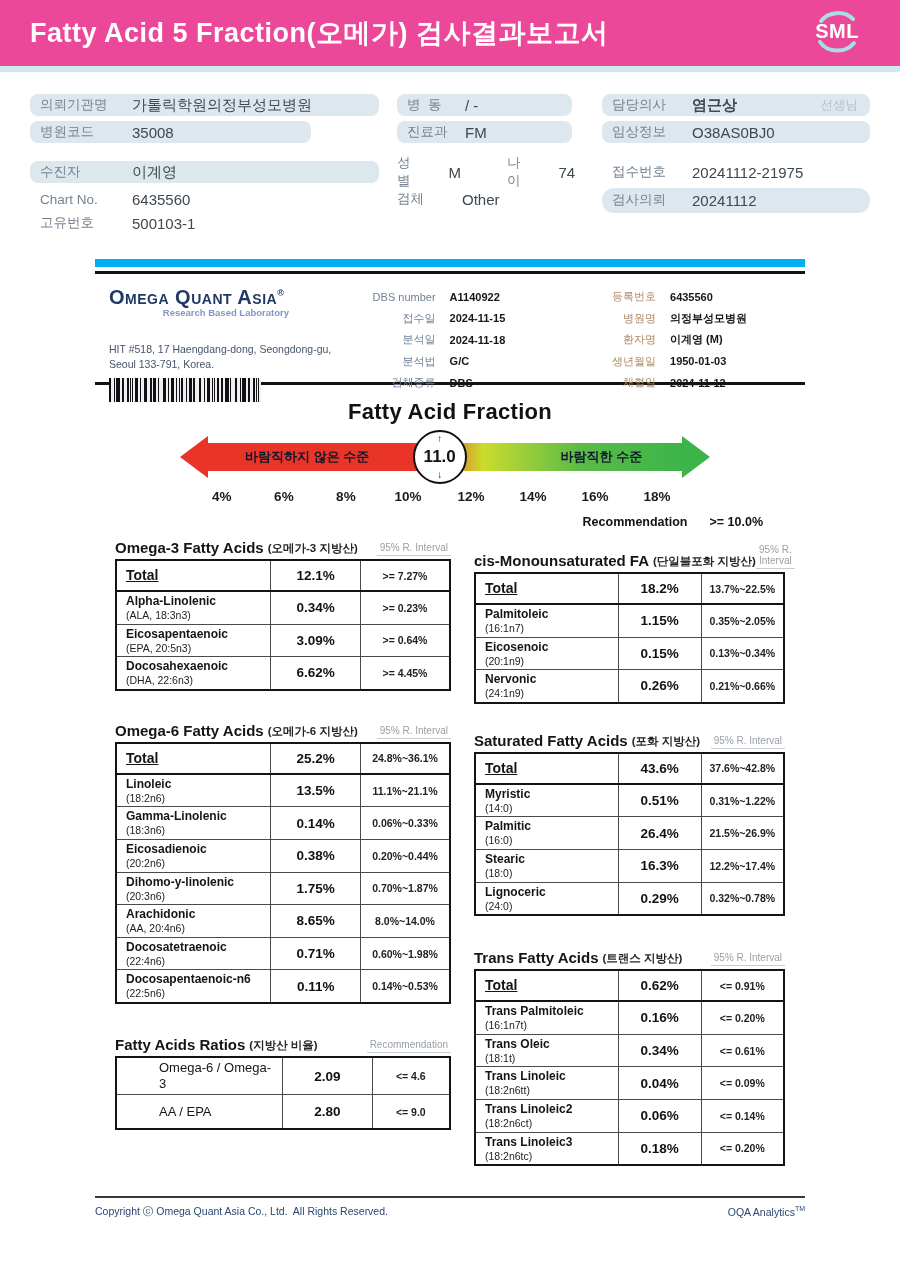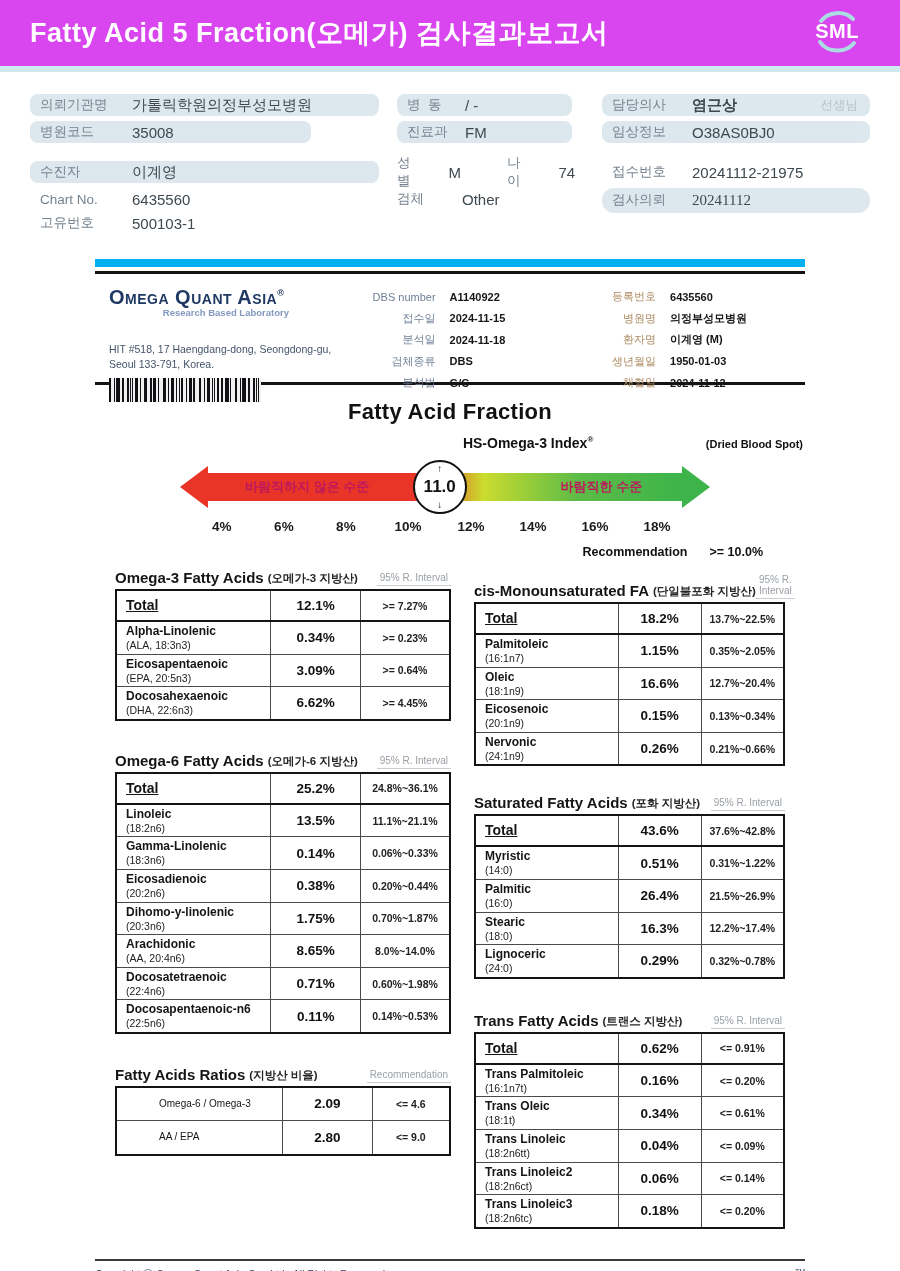--- a/index.html
+++ b/index.html
@@ -1,38 +1,38 @@
 <!DOCTYPE html>
 <html><head>
 <meta charset="utf-8">
 <style>
   * { margin:0; padding:0; box-sizing:border-box; }
   body { background:#e8e8e8; font-family:"Liberation Sans", sans-serif; }
   .page { width:900px; height:1271px; background:#fff; position:relative; overflow:hidden; }
 
   
-  .app-header { height:72px; background:#d946ef; border-bottom:6px solid #cfe9ee;
+  .app-header { height:72px; background:#ec4899; border-bottom:6px solid #cfe9ee;
     display:flex; align-items:center; padding:0 34px 0 30px; }
   .app-title { color:#fff; font-size:27px; font-weight:bold; letter-spacing:0.5px; }
   .sml-logo { margin-left:auto; }
 
   
   .patient { display:flex; margin-top:22px; padding:0 30px; font-size:13.5px; }
   .pcol1 { width:366px; }
   .pcol2 { width:175px; margin-left:18px; }
   .pcol3 { width:281px; margin-left:30px; }
   .info-row { display:flex; align-items:center; height:22px; margin-bottom:5px; }
   .info-row .lbl { width:92px; color:#76838f; flex:none; white-space:pre; }
   .pcol2 .info-row .lbl { width:58px; }
   .pcol3 .info-row .lbl { width:80px; }
   .info-row .val { color:#3e484f; font-size:15px; white-space:nowrap; }
   .boxed { background:#dde7ee; border-radius:8px; padding:0 0 0 10px; }
   .gap18 { margin-top:18px; }
   .suffix { margin-left:auto; color:#b7c1c9; font-size:12.5px; padding-right:12px; }
-  .group-box { background:#dde7ee; border-radius:12px; padding:1px 0;font-family:Liberation Serif, serif; }
+  .group-box { background:#dde7ee; border-radius:12px; padding:1px 0; }
   .group-box .info-row { margin-bottom:1px; background:transparent; }
   .inline-pair { display:flex; align-items:center;gap:24px; }
   .inline-pair .lbl2 { color:#76838f; margin-right:14px; }
   .inline-pair .val2 { color:#3e484f; font-size:15px; margin-right:22px; }
 
   
   .report { margin:20px 95px 0 95px; width:710px; }
   .cyan-bar { height:8px; background:#00b0f0; }
   .oqa { border-top:3px solid #141414; border-bottom:3px solid #141414; margin-top:4px;
     display:flex; padding:12px 4px 8px 14px; height:114px; }
@@ -60,21 +60,21 @@
   .dbs-note { position:absolute; right:2px; top:3px; font-size:11px; font-weight:bold; color:#111; }
 
   
   .gauge { position:relative; height:56px; margin:4px 95px 0 85px; }
   .gauge-bar { position:absolute; left:26px; right:26px; top:50%; transform:translateY(-50%); height:28px;
     background:linear-gradient(to right, #e93528 0%, #e93528 46%, #cbdc2e 58%, #5cbb47 78%, #3cb44a 100%); }
   .ah-left { position:absolute; left:0; top:50%; transform:translateY(-50%); width:0; height:0;
     border-top:21px solid transparent; border-bottom:21px solid transparent; border-right:28px solid #e93528; }
   .ah-right { position:absolute; right:0; top:50%; transform:translateY(-50%); width:0; height:0;
     border-top:21px solid transparent; border-bottom:21px solid transparent; border-left:28px solid #3cb44a; }
-  .zone { position:absolute; top:50%; transform:translate(-50%,-50%); color:#be185d; font-weight:bold; font-size:13px; white-space:nowrap; }
+  .zone { position:absolute; top:50%; transform:translate(-50%,-50%); color:#0f172a; font-weight:bold; font-size:13px; white-space:nowrap; }
   .zone-bad { left:24%; }
   .zone-good { left:79.5%; }
   .marker { position:absolute; left:49%; top:50%; transform:translate(-50%,-50%); width:54px; height:54px;
     background:#fff; border:2px solid #111; border-radius:50%; display:flex; align-items:center; justify-content:center; }
   .marker .mval { font-weight:bold; font-size:17px; color:#111; }
   .marker .mup, .marker .mdn { position:absolute; left:50%; transform:translateX(-50%); font-size:10px; color:#111; line-height:1; }
   .marker .mup { top:2px; } .marker .mdn { bottom:2px; }
 
   .scale { position:relative; height:18px; margin:4px 95px 0 85px; font-weight:bold; font-size:13.5px; color:#1b1b1b; }
   .tick { position:absolute; transform:translateX(-50%); top:0; }
@@ -101,21 +101,21 @@
   .trow.total { border-bottom:2px solid #141414; }
   .trow.total .nm { text-decoration:underline; font-size:14px; }
   .tcell { display:flex; flex-direction:column; justify-content:center; }
   .tname { border-right:1px solid #4a4a4a; padding:2px 6px 2px 9px; }
   .tname .nm { font-weight:bold; font-size:12px; color:#151515; line-height:1.25; }
   .tname .fm { font-size:10.5px; color:#222; line-height:1.2; }
   .tval { border-right:1px solid #4a4a4a; align-items:center; font-weight:bold; font-size:13.5px; color:#111; }
   .tref { align-items:center; font-size:10.5px; font-weight:bold; color:#222; }
   .ratio-table .trow { min-height:33px; grid-template-columns:50% 27% 23%; }
   .ratio-table .tname { padding-left:42px; }
-  .ratio-table .tname .nm { font-weight:normal; font-size:10px; }
+  .ratio-table .tname .nm { font-weight:normal; font-size:13px; }
 
   
   .report-footer { margin-top:30px; border-top:2px solid #3a3a3a; padding-top:7px;
     display:flex; font-size:10.5px; color:#2c4770; }
   .foot-right { margin-left:auto; }
   .foot-right sup { font-size:7px; }
   .pre { white-space:pre; }
 </style>
 </head>
 <body>
@@ -221,27 +221,27 @@
           </div>
           <div class="frow">
             <span class="flbl">접수일</span>
             <span class="fval">2024-11-15</span>
           </div>
           <div class="frow">
             <span class="flbl">분석일</span>
             <span class="fval">2024-11-18</span>
           </div>
           <div class="frow">
+            <span class="flbl">분석법</span>
+            <span class="fval">G/C</span>
+          </div>
+          <div class="frow">
             <span class="flbl">검체종류</span>
             <span class="fval">DBS</span>
           </div>
-          <div class="frow">
-            <span class="flbl">분석법</span>
-            <span class="fval">G/C</span>
-          </div>
         </div>
       <div class="oqa-fields oqa-fields2">
           <div class="frow">
             <span class="flbl">등록번호</span>
             <span class="fval">6435560</span>
           </div>
           <div class="frow">
             <span class="flbl">병원명</span>
             <span class="fval">의정부성모병원</span>
           </div>
@@ -255,24 +255,20 @@
           </div>
           <div class="frow">
             <span class="flbl">채혈일</span>
             <span class="fval">2024-11-12</span>
           </div>
         </div>
     </div>
 
     <div class="main-title">Fatty Acid Fraction</div>
 
-    <div class="index-row">
-      <div class="index-label"><span>HS-Omega-3 Index</span><sup>®</sup></div>
-      <div class="dbs-note">(Dried Blood Spot)</div>
-    </div>
 
     <div class="gauge">
       <div class="ah-left"></div>
       <div class="gauge-bar"></div>
       <div class="ah-right"></div>
       <div class="zone zone-bad">바람직하지 않은 수준</div>
       <div class="zone zone-good">바람직한 수준</div>
       <div class="marker">
         <span class="mup">↑</span>
         <span class="mval">11.0</span>
@@ -451,28 +447,20 @@
               <div class="trow">
                 <div class="tcell tname">
                   <span class="nm">Palmitoleic</span>
                   <span class="fm">(16:1n7)</span>
                 </div>
                 <div class="tcell tval">1.15%</div>
                 <div class="tcell tref">0.35%~2.05%</div>
               </div>
               <div class="trow">
                 <div class="tcell tname">
-                  <span class="nm">Oleic</span>
-                  <span class="fm">(18:1n9)</span>
-                </div>
-                <div class="tcell tval">16.6%</div>
-                <div class="tcell tref">12.7%~20.4%</div>
-              </div>
-              <div class="trow">
-                <div class="tcell tname">
                   <span class="nm">Eicosenoic</span>
                   <span class="fm">(20:1n9)</span>
                 </div>
                 <div class="tcell tval">0.15%</div>
                 <div class="tcell tref">0.13%~0.34%</div>
               </div>
               <div class="trow">
                 <div class="tcell tname">
                   <span class="nm">Nervonic</span>
                   <span class="fm">(24:1n9)</span>

